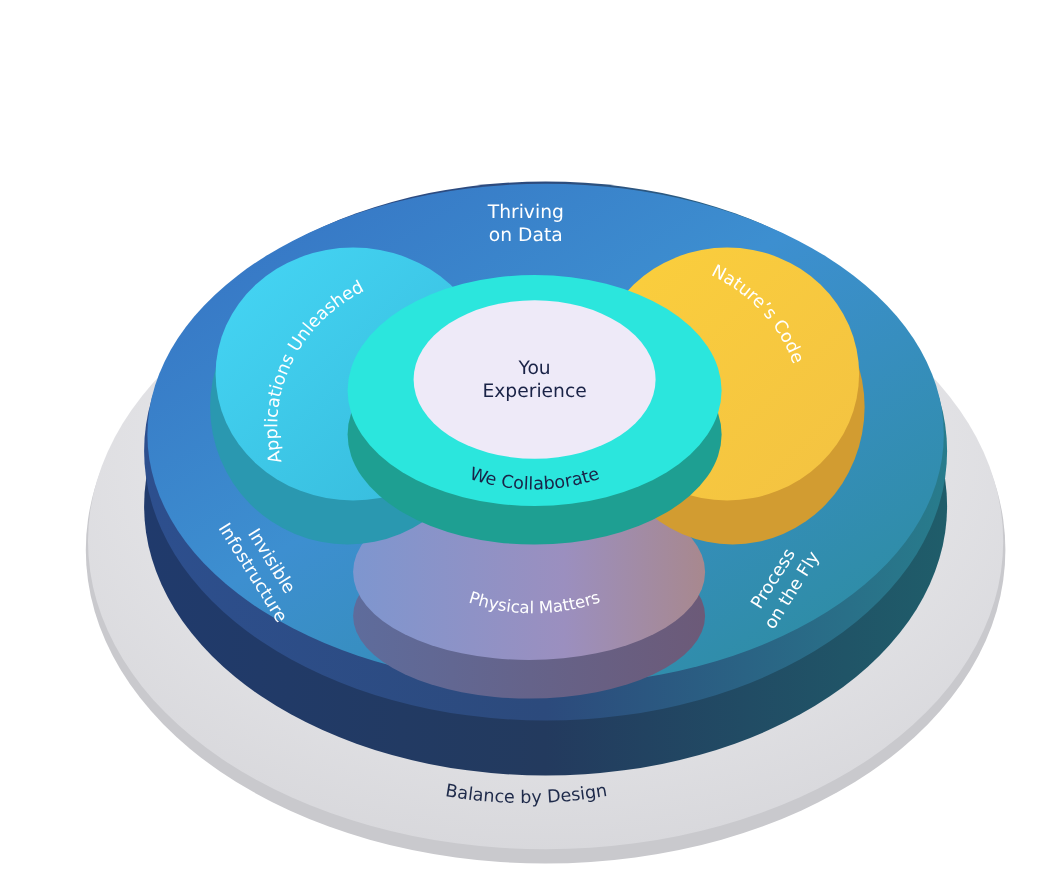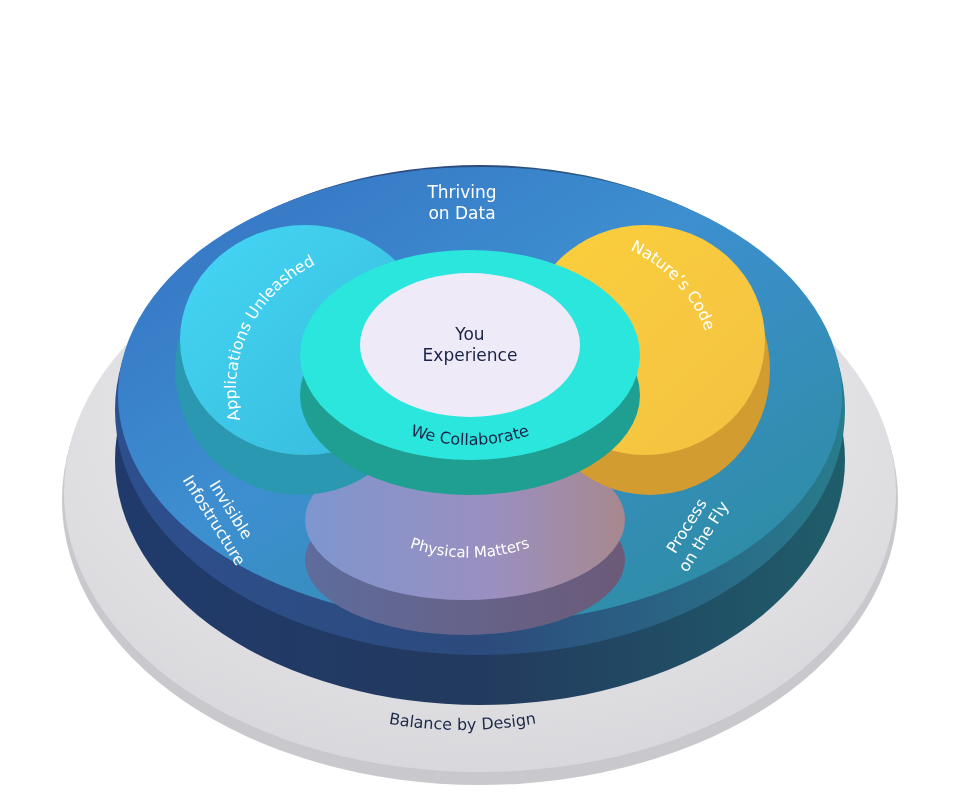--- a/index.html
+++ b/index.html
@@ -1,17 +1,17 @@
 <!DOCTYPE html>
 <html><head>
 <meta charset="utf-8">
 <style>
   html, body { margin: 0; padding: 0; background: #ffffff; }
   body { width: 959px; height: 800px; overflow: hidden; position: relative; font-family: "DejaVu Sans", sans-serif; }
-  #stage { position: absolute; left: 0; top: 0; width: 890px; height: 800px; }
+  #stage { position: absolute; left: 16px; top: 0; width: 890px; height: 800px; }
   svg text { font-family: "DejaVu Sans", sans-serif; }
 </style>
 </head>
 <body>
 
 <div id="stage">
 <svg width="959" height="800" viewBox="0 0 959 800" xmlns="http://www.w3.org/2000/svg">
   <defs>
     <radialGradient id="baseGrad" cx="50%" cy="35%" r="70%">
       <stop offset="0%" stop-color="#f4f4f6"></stop>

